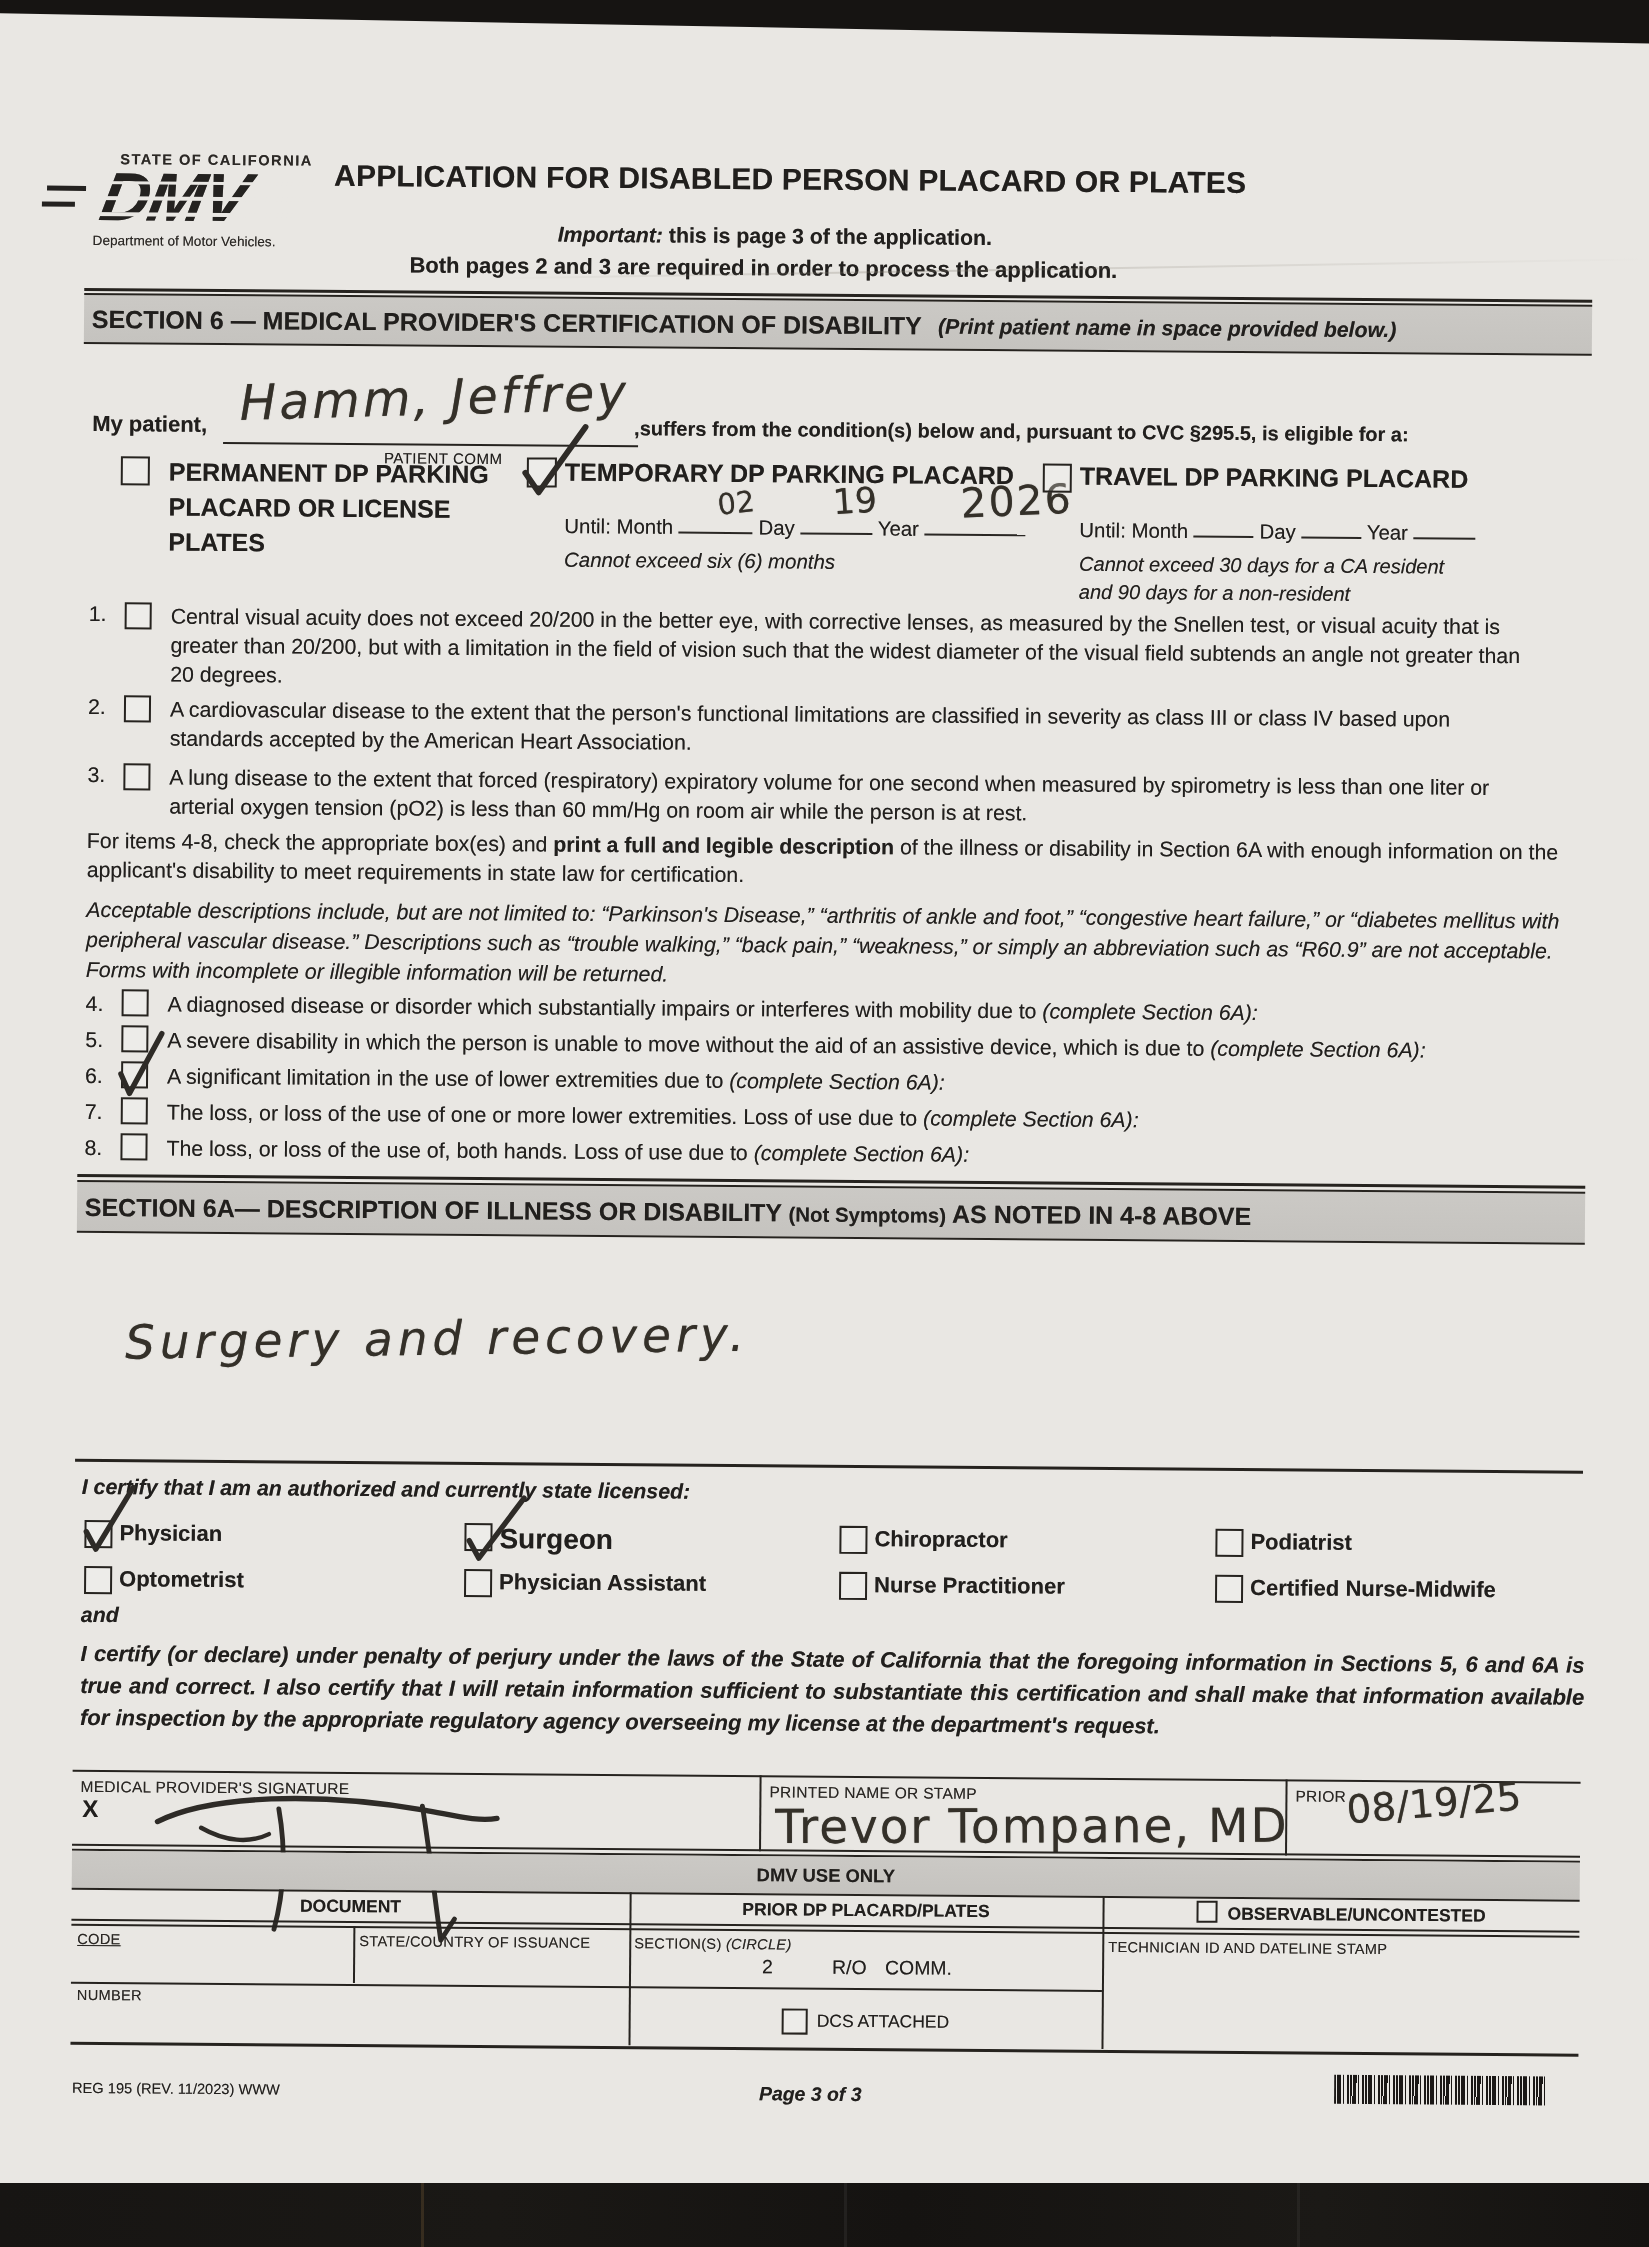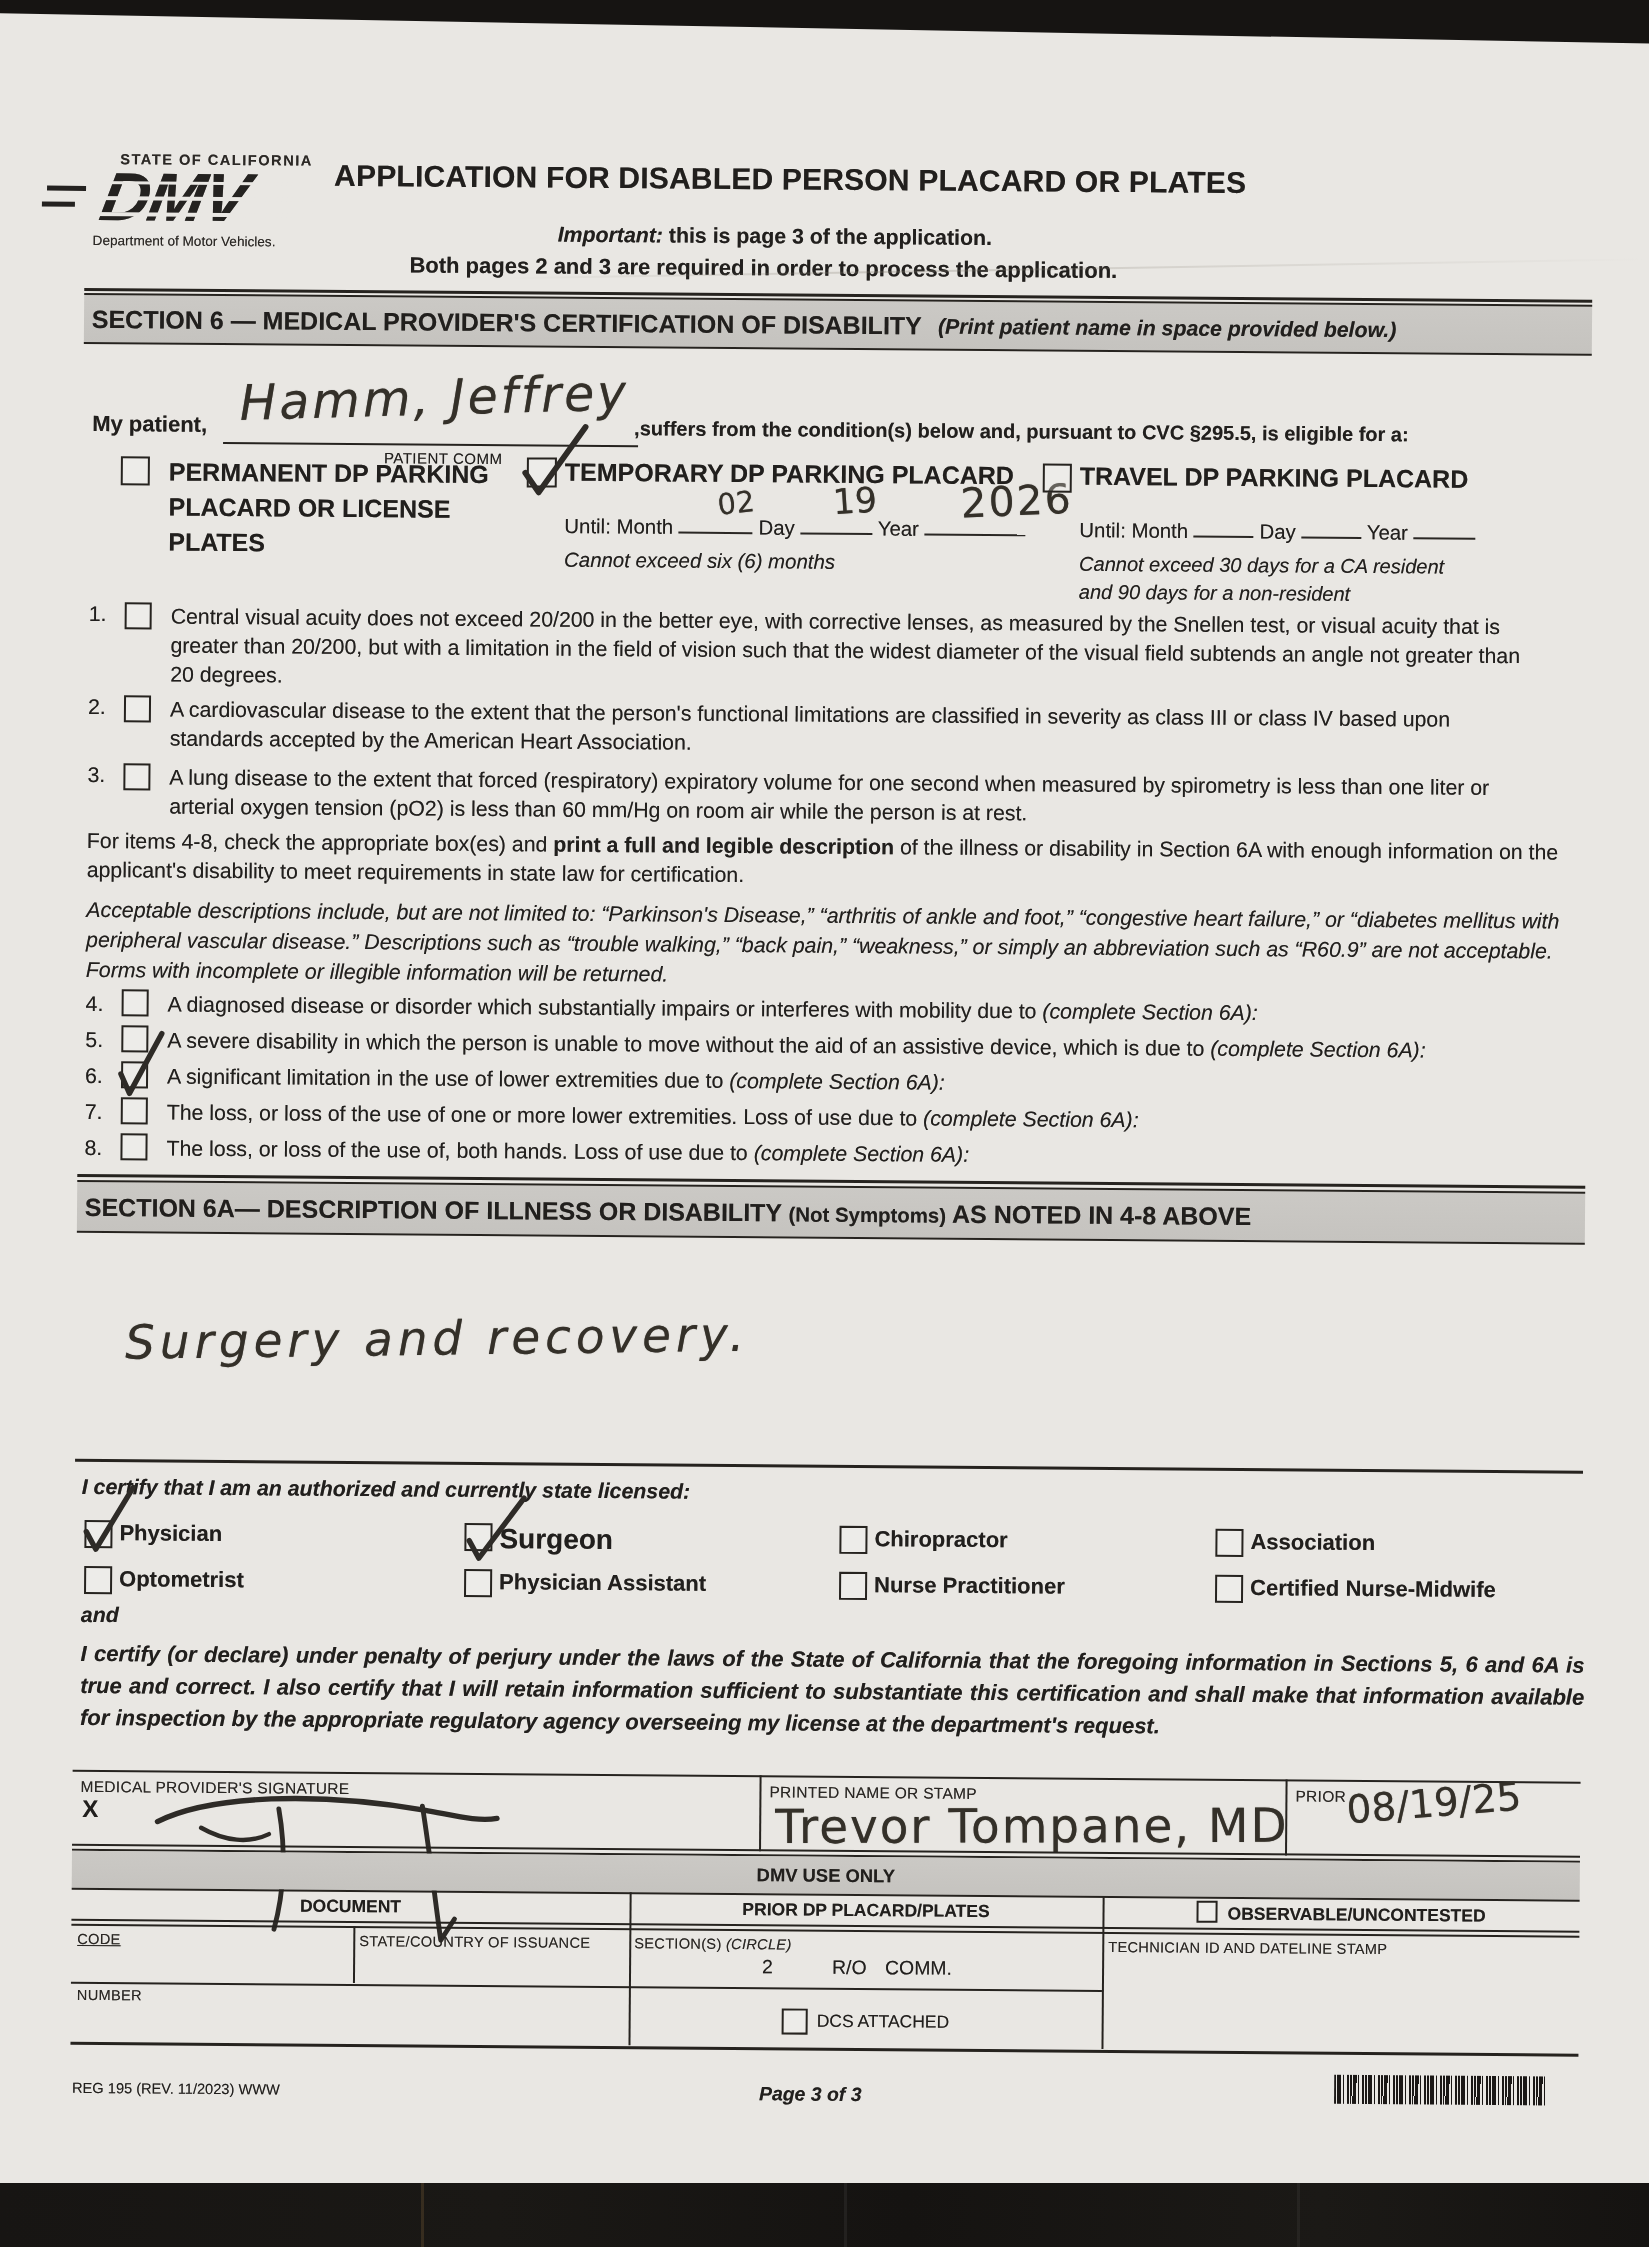--- a/index.html
+++ b/index.html
@@ -175,21 +175,21 @@
     <div class="cb" style="left:475px;top:1520px;width:24px;height:24px;"></div>
     <svg class="tick" style="left:470px;top:1487px;" width="78" height="76" viewBox="0 0 80 78">
       <polyline points="10,52 20,70 66,8" stroke-width="5.5"></polyline>
     </svg>
     <div class="abs b" style="left:510px;top:1520px;font-size:28px;">Surgeon</div>
 
     <div class="cb" style="left:850px;top:1520px;width:24px;height:24px;"></div>
     <div class="abs b" style="left:885px;top:1520px;font-size:22px;">Chiropractor</div>
 
     <div class="cb" style="left:1226px;top:1520px;width:24px;height:24px;"></div>
-    <div class="abs b" style="left:1261px;top:1520px;font-size:22px;">Association</div>
+    <div class="abs b" style="left:1261px;top:1520px;font-size:22px;">Podiatrist</div>
 
     <div class="cb" style="left:95px;top:1566px;width:24px;height:24px;"></div>
     <div class="abs b" style="left:130px;top:1566px;font-size:22px;text-align:right;">Optometrist</div>
 
     <div class="cb" style="left:475px;top:1566px;width:24px;height:24px;"></div>
     <div class="abs b" style="left:510px;top:1566px;font-size:22px;">Physician Assistant</div>
 
     <div class="cb" style="left:850px;top:1566px;width:24px;height:24px;"></div>
     <div class="abs b" style="left:885px;top:1566px;font-size:22px;">Nurse Practitioner</div>
 

